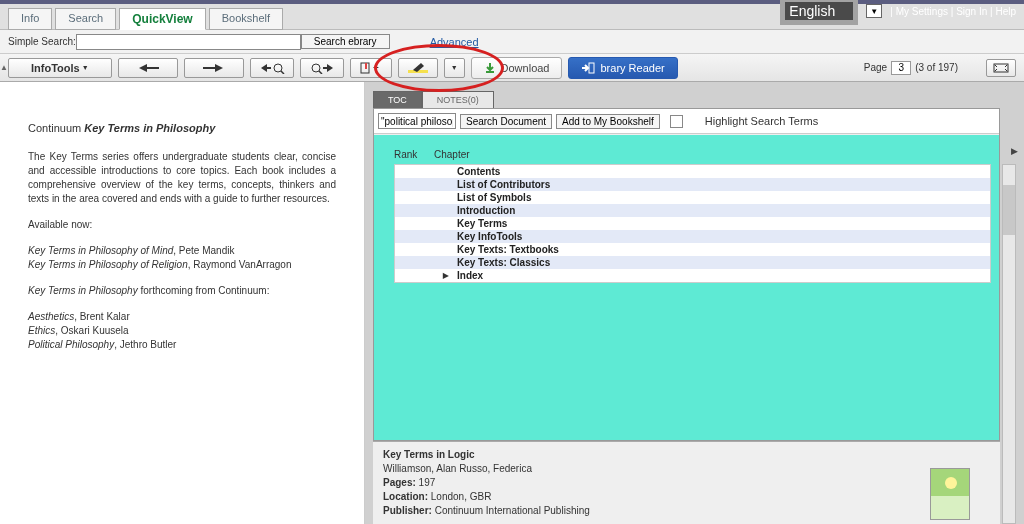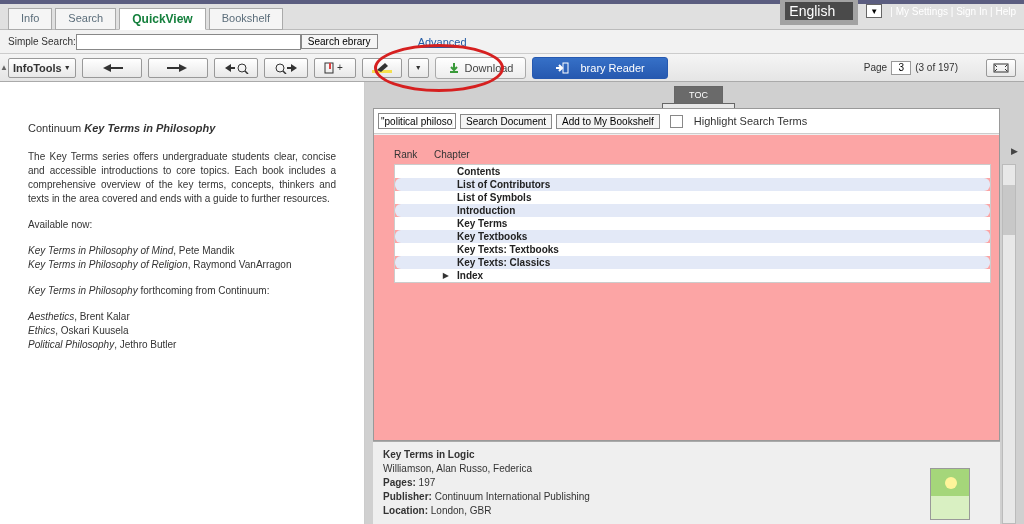--- a/index.html
+++ b/index.html
@@ -10,59 +10,59 @@
 .tab { background: #f5f5f5; border: 1px solid #aaa; padding: 3px 12px; font-size: 11px; color: #5b6d7a; cursor: pointer; border-bottom: 1px solid #aaa; }
 .tab.active { background: #fff; border-bottom: 1px solid #fff; font-weight: bold; color: #15803d; font-size: 12px; }
 .header-right { display: flex; align-items: center; gap: 8px; padding-bottom: 4px; }
 .lang-select { background: #4a4a4a; color: #fff; border: 5px solid #a3a3a3; font-size: 14px; padding: 1px 4px; width: 78px; }
 .lang-arrow { background: #fff; color: #000; width: 16px; height: 14px; display: inline-flex; align-items: center; justify-content: center; font-size: 8px; border: 1px solid #666; }
 .header-links { color: #fff; font-size: 10px; }
 .header-links a { color: #fff; text-decoration: none; }
 .search-row { background: #f2f2f2; height: 24px; display: flex; align-items: center; padding: 0 8px; border-bottom: 1px solid #ccc; }
 .search-label { font-size: 10px; }
 .search-input { width: 225px; height: 16px; border: 1px solid #888; font-size: 10px; padding: 0 3px; }
-.search-btn { font-size: 10px; padding: 1px 6px; border: 1px solid #888; background: #f5f5f5; cursor: pointer; }
+.search-btn { font-size: 10px; padding: 1px 12px; border: 1px solid #888; background: #f5f5f5; cursor: pointer; }
 .advanced-link { color: #2159a3; text-decoration: underline; cursor: pointer; margin-left: 40px; }
 .toolbar-row { background: #ededed; background: linear-gradient(#f5f5f5, #e5e5e5); height: 28px; display: flex; align-items: center; padding: 0 8px; gap: 6px; border-bottom: 1px solid #aaa; position: relative; }
 .tool-btn { background: linear-gradient(#fff,#e8e8e8); border: 1px solid #999; height: 20px; display: inline-flex; align-items: center; justify-content: center; padding: 0 8px; cursor: pointer; border-radius: 2px; font-size: 10px; }
 .tool-btn.wide { padding: 0 18px; }
 .tool-btn svg { display: block; }
-.infotools { font-weight: bold; font-size: 11px; color: #333; padding: 0 4px; }
+.infotools { font-weight: bold; font-size: 11px; color: #333; padding: 0 22px; }
 .triangle-up { position: absolute; left: 0; font-size: 8px; color: #666; }
 .download-btn { background: linear-gradient(#fff,#ededed); border: 1px solid #aaa; border-radius: 3px; height: 22px; padding: 0 12px; display: inline-flex; align-items: center; gap: 5px; cursor: pointer; font-size: 11px; color: #444; }
-.reader-btn { background: linear-gradient(#3670c7,#2659b0); color: #fff; border: 1px solid #2659b0; border-radius: 3px; height: 22px; padding: 0 22px; display: inline-flex; align-items: center; gap: 11px; cursor: pointer; font-size: 11px; }
+.reader-btn { background: linear-gradient(#3670c7,#2659b0); color: #fff; border: 1px solid #2659b0; border-radius: 3px; height: 22px; padding: 0 12px; display: inline-flex; align-items: center; gap: 5px; cursor: pointer; font-size: 11px; }
 .page-info { margin-left: auto; font-size: 10px; display: flex; align-items: center; gap: 4px; }
 .page-input { width: 20px; height: 14px; border: 1px solid #999; font-size: 10px; text-align: center; }
 .fullscreen-btn { border: 1px solid #999; background: linear-gradient(#fff,#e8e8e8); width: 30px; height: 18px; display: inline-flex; align-items: center; justify-content: center; cursor: pointer; border-radius: 2px; }
 .red-circle { position: absolute; border: 3px solid #d62020; border-radius: 50%; width: 130px; height: 48px; left: 374px; top: 44px; pointer-events: none; z-index: 10; }
 
 .main-area { display: flex; height: 442px; }
 .left-pane { width: 365px; background: #fff; border-right: 1px solid #ccc; padding: 40px 28px; overflow: hidden; position: relative; }
 .left-pane .doc-title { font-size: 11px; margin-bottom: 16px; }
 .left-pane .doc-title .kt { font-weight: bold; font-style: italic; }
 .left-pane p { font-size: 10px; line-height: 1.4; margin-bottom: 12px; text-align: justify; }
 .left-pane .italic { font-style: italic; }
 .right-pane { flex: 1; background: #d0d0d0; display: flex; flex-direction: column; position: relative; }
-.right-tabs { display: flex; margin-left: 8px; margin-top: 4px; height: 22px; align-items: center; flex-direction: column; }
+.right-tabs { display: flex; margin-left: 8px; margin-top: 4px; height: 22px; align-items: flex-end; }
 .right-tab { background: #888; color: #fff; font-size: 9px; padding: 3px 14px; border: 1px solid #666; border-bottom: none; cursor: pointer; }
 .right-tab.toc { background: #6a6a6a; }
 .right-tab.notes { background: #e8e8e8; color: #666; }
 .right-white { background: #fbfbfb; margin: 0 24px 0 8px; border: 1px solid #999; flex: 1; display: flex; flex-direction: column; }
 .doc-search-row { display: flex; align-items: center; gap: 4px; padding: 4px; border-bottom: 1px solid #ccc; background: #fff; }
 .doc-search-input { width: 78px; height: 16px; border: 1px solid #888; font-size: 10px; padding: 0 2px; }
 .small-btn { font-size: 10px; padding: 1px 5px; border: 1px solid #888; background: #f5f5f5; cursor: pointer; }
-.checkbox-wrap { display: inline-flex; align-items: flex-start; gap: 11px; margin-left: 6px; }
+.checkbox-wrap { display: inline-flex; align-items: flex-start; gap: 22px; margin-left: 6px; }
 .checkbox { width: 13px; height: 13px; border: 1px solid #888; background: #fff; display:inline-block; }
-.toc-area { flex: 1; padding: 14px 8px 8px 20px; background: #fca5a5; border-top: 1px solid #eee; }
+.toc-area { flex: 1; padding: 14px 8px 8px 20px; background: #5eead4; border-top: 1px solid #eee; }
 .toc-headers { display: flex; font-size: 10px; color: #333; margin-bottom: 4px; }
 .toc-rank { width: 40px; }
 .toc-chapter { }
 .toc-list { border: 1px solid #ccc; }
 .toc-row { display: flex; align-items: center; font-size: 10px; padding: 1px 4px; }
-.toc-row.even { background: #e3e9f7; border-radius: 6px; }
+.toc-row.even { background: #e3e9f7; }
 .toc-row.odd { background: #fff; text-align: center; }
 .toc-spacer { width: 58px; display:inline-flex; justify-content:flex-end; padding-right: 8px; font-size: 8px;}
 .toc-label { font-weight: bold; color: #222; }
 .book-footer { background: #efefef; border-top: 1px solid #aaa; padding: 6px 10px; font-size: 10px; line-height: 1.4; color: #333; margin: 0 24px 0 8px; position: relative; }
 .book-footer .book-title { font-weight: bold; }
 .thumb { position: absolute; right: 30px; bottom: 4px; width: 40px; height: 52px; background: linear-gradient(#a5d67a 0%, #a5d67a 55%, #d9f0c2 55%, #d9f0c2 100%); border: 1px solid #999; }
 .thumb .sun { width: 12px; height: 12px; background: #fff49a; border-radius: 50%; position: absolute; top: 8px; left: 14px; }
 .scroll-right { position: absolute; right: 8px; top: 82px; bottom: 0; width: 14px; background: #e8e8e8; border: 1px solid #bbb; }
 .scroll-thumb { position: absolute; top: 20px; width: 100%; height: 50px; background: #c8c8c8; }
 .arrow-tri { position: absolute; right: 6px; top: 64px; color: #444; font-size: 9px; }
@@ -231,43 +231,43 @@
           <div class="toc-row even">
               <span class="toc-spacer"></span>
               <span class="toc-label">Introduction</span>
             </div>
           <div class="toc-row odd">
               <span class="toc-spacer"></span>
               <span class="toc-label">Key Terms</span>
             </div>
           <div class="toc-row even">
               <span class="toc-spacer"></span>
-              <span class="toc-label">Key Textbooks</span>
+              <span class="toc-label">Key InfoTools</span>
             </div>
           <div class="toc-row odd">
               <span class="toc-spacer"></span>
               <span class="toc-label">Key Texts: Textbooks</span>
             </div>
           <div class="toc-row even">
               <span class="toc-spacer"></span>
               <span class="toc-label">Key Texts: Classics</span>
             </div>
           <div class="toc-row odd">
               <span class="toc-spacer">▶</span>
               <span class="toc-label">Index</span>
             </div>
         </div>
       </div>
     </div>
     <div class="book-footer">
       <div class="book-title">Key Terms in Logic</div>
       <div>Williamson, Alan Russo, Federica</div>
       <div><b>Pages:</b> <span>197</span></div>
+      <div><b>Location:</b> <span>London, GBR</span></div>
       <div><b>Publisher:</b> <span>Continuum International Publishing</span></div>
-      <div><b>Location:</b> <span>London, GBR</span></div>
       <div class="thumb">
           <div class="sun"></div>
         </div>
     </div>
     <div class="scroll-right">
         <div class="scroll-thumb"></div>
       </div>
   </div>
 </div>
 

